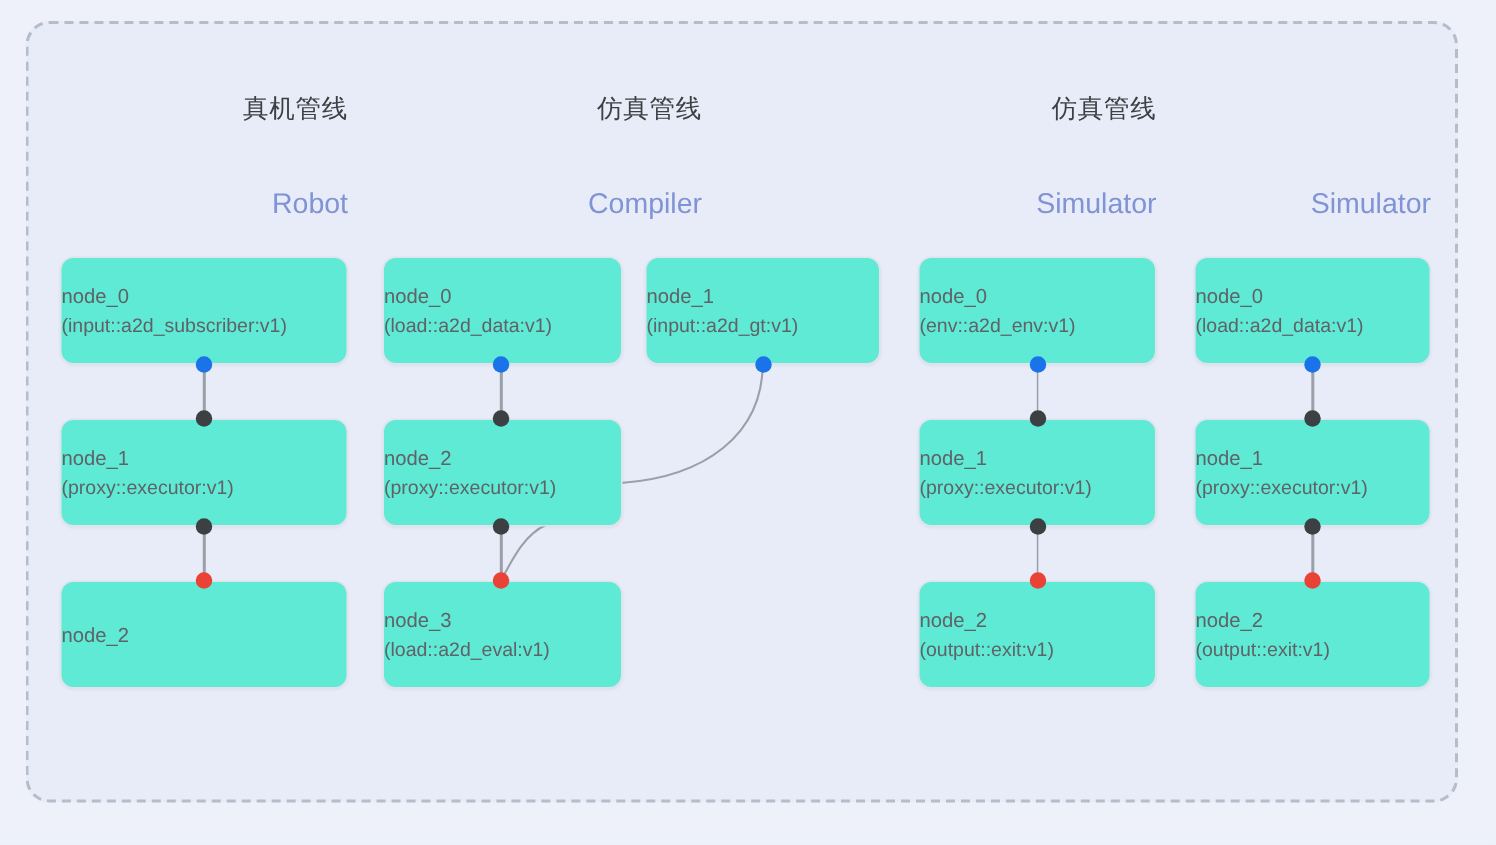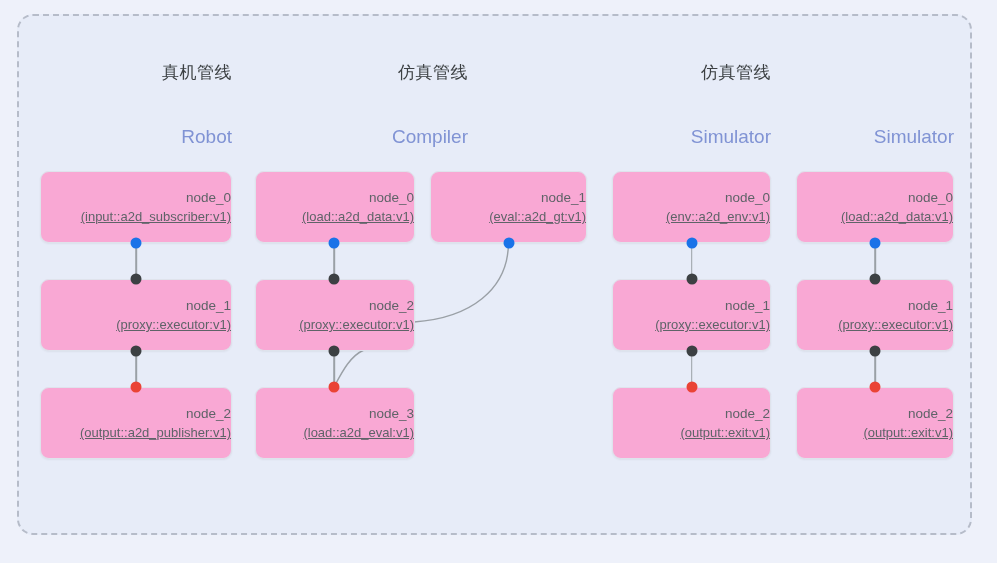--- a/index.html
+++ b/index.html
@@ -57,42 +57,41 @@
     font-weight: normal;
     color: #8093d4;
     top: 124px;
     line-height: 26px;
     white-space: nowrap;
   }
   
   .node {
     position: absolute;
     box-sizing: border-box;
-    background: #f9a8d4;
+    background: #5eead4;
     border: 1px solid #dfe3ec;
     border-radius: 9px;
     box-shadow: 0 1px 2px rgba(60,64,67,0.07);
     display: flex;
     flex-direction: column;
-    align-items: flex-end;
+    align-items: flex-start;
     justify-content: center;
     height: 72px;
   }
   .node-name {
     font-size: 13.5px;
     color: #5f6368;
     line-height: 19px;
     white-space: nowrap;
   }
   .node-type {
     font-size: 13px;
     color: #5f6368;
     line-height: 19px;
     white-space: nowrap;
-    text-decoration: underline;
   }
   
   .port {
     position: absolute;
     width: 11px;
     height: 11px;
     border-radius: 50%;
     transform: translate(-50%, -50%);
   }
   .port-blue  { background: #1a73e8; }
@@ -135,21 +134,20 @@
     <div class="node" style="left:0; top:171px; width:192px;">
       <div class="node-name">node_0</div>
       <div class="node-type">(input::a2d_subscriber:v1)</div>
     </div>
     <div class="node" style="left:0; top:279px; width:192px;">
       <div class="node-name">node_1</div>
       <div class="node-type">(proxy::executor:v1)</div>
     </div>
     <div class="node" style="left:0; top:387px; width:192px;">
       <div class="node-name">node_2</div>
-      <div class="node-type">(output::a2d_publisher:v1)</div>
     </div>
 
     <div class="edge-line" style="left:96px; top:243px; height:36px;"></div>
     <div class="edge-line" style="left:96px; top:351px; height:36px;"></div>
 
     <div class="port port-blue" style="left:96px; top:243px;"></div>
     <div class="port port-black" style="left:96px; top:279px;"></div>
     <div class="port port-black" style="left:96px; top:351px;"></div>
     <div class="port port-red" style="left:96px; top:387px;"></div>
   </div>
@@ -175,21 +173,21 @@
     <div class="edge-line" style="left:79px; top:351px; height:36px;"></div>
 
     <div class="port port-blue" style="left:79px; top:243px;"></div>
     <div class="port port-black" style="left:79px; top:279px;"></div>
     <div class="port port-black" style="left:79px; top:351px;"></div>
     <div class="port port-red" style="left:79px; top:387px;"></div>
   </div>
 
   <div class="node" style="left:430px; top:171px; width:157px;">
     <div class="node-name">node_1</div>
-    <div class="node-type">(eval::a2d_gt:v1)</div>
+    <div class="node-type">(input::a2d_gt:v1)</div>
   </div>
   <div class="port port-blue" style="left:508.5px; top:243px;"></div>
 
   <div class="column" style="left:612px; top:0; width:159px; height:563px;">
     <div class="col-title-cn">仿真管线</div>
     <div class="col-title-en">Simulator</div>
 
     <div class="node" style="left:0; top:171px; width:159px;">
       <div class="node-name">node_0</div>
       <div class="node-type">(env::a2d_env:v1)</div>

